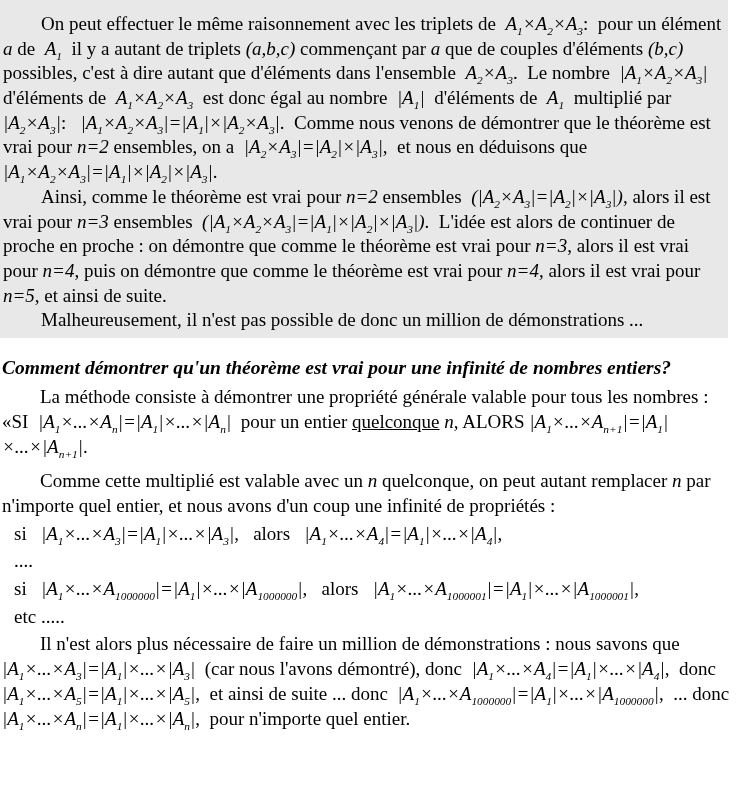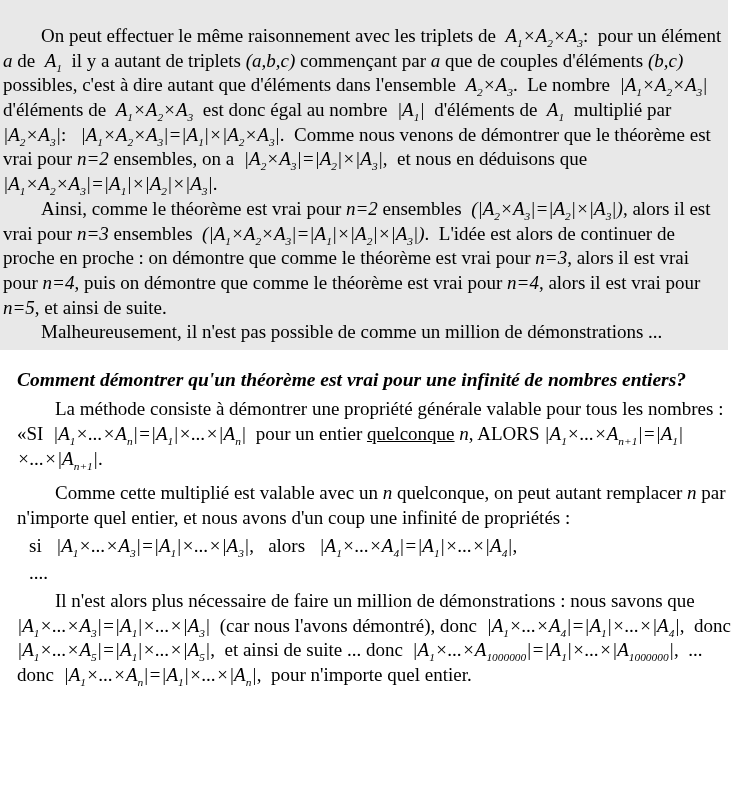--- a/index.html
+++ b/index.html
@@ -14,24 +14,24 @@
     color: #000000;
     font-family: "Liberation Serif", "DejaVu Serif", serif;
     font-size: 19px;
     line-height: 1.3;
   }
   .page { width: 741px; height: 786px; }
 
   #sec-gray {
     background: #e8e8e8;
     margin-right: 13px;
-    padding: 24px 4px 5px 3px;
+    padding: 12px 4px 5px 3px;
   }
   #sec-white {
-    padding: 0 2px 0 17px;
+    padding: 0 2px 0 2px;
   }
 
   .paragraph { white-space: pre-wrap; }
   .paragraph.ind { text-indent: 38px; }
 
   .heading {
     font-weight: bold;
     font-style: italic;
     white-space: pre-wrap;
     font-size: 19.5px;
@@ -51,23 +51,25 @@
     line-height: 0;
   }
 </style>
 </head>
 <body>
 
 <div class="page">
   <div id="sec-gray">
       <div class="paragraph ind"><span class="">On peut effectuer le même raisonnement avec les triplets de  </span><span class="math">A<sub>1</sub>×A<sub>2</sub>×A<sub>3</sub></span><span class="">:  pour un élément </span><span class="it">a</span><span class=""> de  </span><span class="math">A<sub>1</sub></span><span class="">  il y a autant de triplets </span><span class="it">(a,b,c)</span><span class=""> commençant par </span><span class="it">a</span><span class=""> que de couples d'éléments </span><span class="it">(b,c)</span><span class=""> possibles, c'est à dire autant que d'éléments dans l'ensemble  </span><span class="math">A<sub>2</sub>×A<sub>3</sub></span><span class="">.  Le nombre  </span><span class="math">|A<sub>1</sub>×A<sub>2</sub>×A<sub>3</sub>|</span><span class="">  d'éléments de  </span><span class="math">A<sub>1</sub>×A<sub>2</sub>×A<sub>3</sub></span><span class="">  est donc égal au nombre  </span><span class="math">|A<sub>1</sub>|</span><span class="">  d'éléments de  </span><span class="math">A<sub>1</sub></span><span class="">  multiplié par  </span><span class="math">|A<sub>2</sub>×A<sub>3</sub>|</span><span class="">:   </span><span class="math">|A<sub>1</sub>×A<sub>2</sub>×A<sub>3</sub>|=|A<sub>1</sub>|×|A<sub>2</sub>×A<sub>3</sub>|</span><span class="">.  Comme nous venons de démontrer que le théorème est vrai pour </span><span class="it">n=2</span><span class=""> ensembles, on a  </span><span class="math">|A<sub>2</sub>×A<sub>3</sub>|=|A<sub>2</sub>|×|A<sub>3</sub>|</span><span class="">,  et nous en déduisons que  </span><span class="math">|A<sub>1</sub>×A<sub>2</sub>×A<sub>3</sub>|=|A<sub>1</sub>|×|A<sub>2</sub>|×|A<sub>3</sub>|</span><span class="">.</span></div>
       <div class="paragraph ind"><span class="">Ainsi, comme le théorème est vrai pour </span><span class="it">n=2</span><span class=""> ensembles  </span><span class="math">(|A<sub>2</sub>×A<sub>3</sub>|=|A<sub>2</sub>|×|A<sub>3</sub>|)</span><span class="">, alors il est vrai pour </span><span class="it">n=3</span><span class=""> ensembles  </span><span class="math">(|A<sub>1</sub>×A<sub>2</sub>×A<sub>3</sub>|=|A<sub>1</sub>|×|A<sub>2</sub>|×|A<sub>3</sub>|)</span><span class="">.  L'idée est alors de continuer de proche en proche : on démontre que comme le théorème est vrai pour </span><span class="it">n=3</span><span class="">, alors il est vrai pour </span><span class="it">n=4</span><span class="">, puis on démontre que comme le théorème est vrai pour </span><span class="it">n=4</span><span class="">, alors il est vrai pour </span><span class="it">n=5</span><span class="">, et ainsi de suite.</span></div>
-      <div class="paragraph ind"><span class="">Malheureusement, il n'est pas possible de comme un million de démonstrations ...</span></div>
+      <div class="paragraph ind"><span class="">Malheureusement, il n'est pas possible de donc un million de démonstrations ...</span></div>
     </div>
   <div id="sec-white">
       <div class="heading"><span class="">Comment démontrer qu'un théorème est vrai pour une infinité de nombres entiers?</span></div>
       <div class="paragraph ind" style="margin-bottom: 10px;"><span class="">La méthode consiste à démontrer une propriété générale valable pour tous les nombres : «SI  </span><span class="math">|A<sub>1</sub>×...×A<sub>n</sub>|=|A<sub>1</sub>|×...×|A<sub>n</sub>|</span><span class="">  pour un entier </span><span class="ul">quelconque</span><span class=""> </span><span class="it">n</span><span class="">, ALORS </span><span class="math">|A<sub>1</sub>×...×A<sub>n+1</sub>|=|A<sub>1</sub>|×...×|A<sub>n+1</sub>|</span><span class="">.</span></div>
       <div class="paragraph ind"><span class="">Comme cette multiplié est valable avec un </span><span class="it">n</span><span class=""> quelconque, on peut autant remplacer </span><span class="it">n</span><span class=""> par n'importe quel entier, et nous avons d'un coup une infinité de propriétés :</span></div>
       <div class="formula"><span class="">si   </span><span class="math">|A<sub>1</sub>×...×A<sub>3</sub>|=|A<sub>1</sub>|×...×|A<sub>3</sub>|</span><span class="">,   alors   </span><span class="math">|A<sub>1</sub>×...×A<sub>4</sub>|=|A<sub>1</sub>|×...×|A<sub>4</sub>|</span><span class="">,</span></div>
       <div class="formula"><span class="">....</span></div>
+      <div class="formula"><span class="">si   </span><span class="math">|A<sub>1</sub>×...×A<sub>1000000</sub>|=|A<sub>1</sub>|×...×|A<sub>1000000</sub>|</span><span class="">,   alors   </span><span class="math">|A<sub>1</sub>×...×A<sub>1000001</sub>|=|A<sub>1</sub>|×...×|A<sub>1000001</sub>|</span><span class="">,</span></div>
+      <div class="formula"><span class="">etc .....</span></div>
       <div class="paragraph ind"><span class="">Il n'est alors plus nécessaire de faire un million de démonstrations : nous savons que  </span><span class="math">|A<sub>1</sub>×...×A<sub>3</sub>|=|A<sub>1</sub>|×...×|A<sub>3</sub>|</span><span class="">  (car nous l'avons démontré), donc  </span><span class="math">|A<sub>1</sub>×...×A<sub>4</sub>|=|A<sub>1</sub>|×...×|A<sub>4</sub>|</span><span class="">,  donc  </span><span class="math">|A<sub>1</sub>×...×A<sub>5</sub>|=|A<sub>1</sub>|×...×|A<sub>5</sub>|</span><span class="">,  et ainsi de suite ... donc  </span><span class="math">|A<sub>1</sub>×...×A<sub>1000000</sub>|=|A<sub>1</sub>|×...×|A<sub>1000000</sub>|</span><span class="">,  ... donc  </span><span class="math">|A<sub>1</sub>×...×A<sub>n</sub>|=|A<sub>1</sub>|×...×|A<sub>n</sub>|</span><span class="">,  pour n'importe quel entier.</span></div>
     </div>
 </div>
 
 </body></html>

